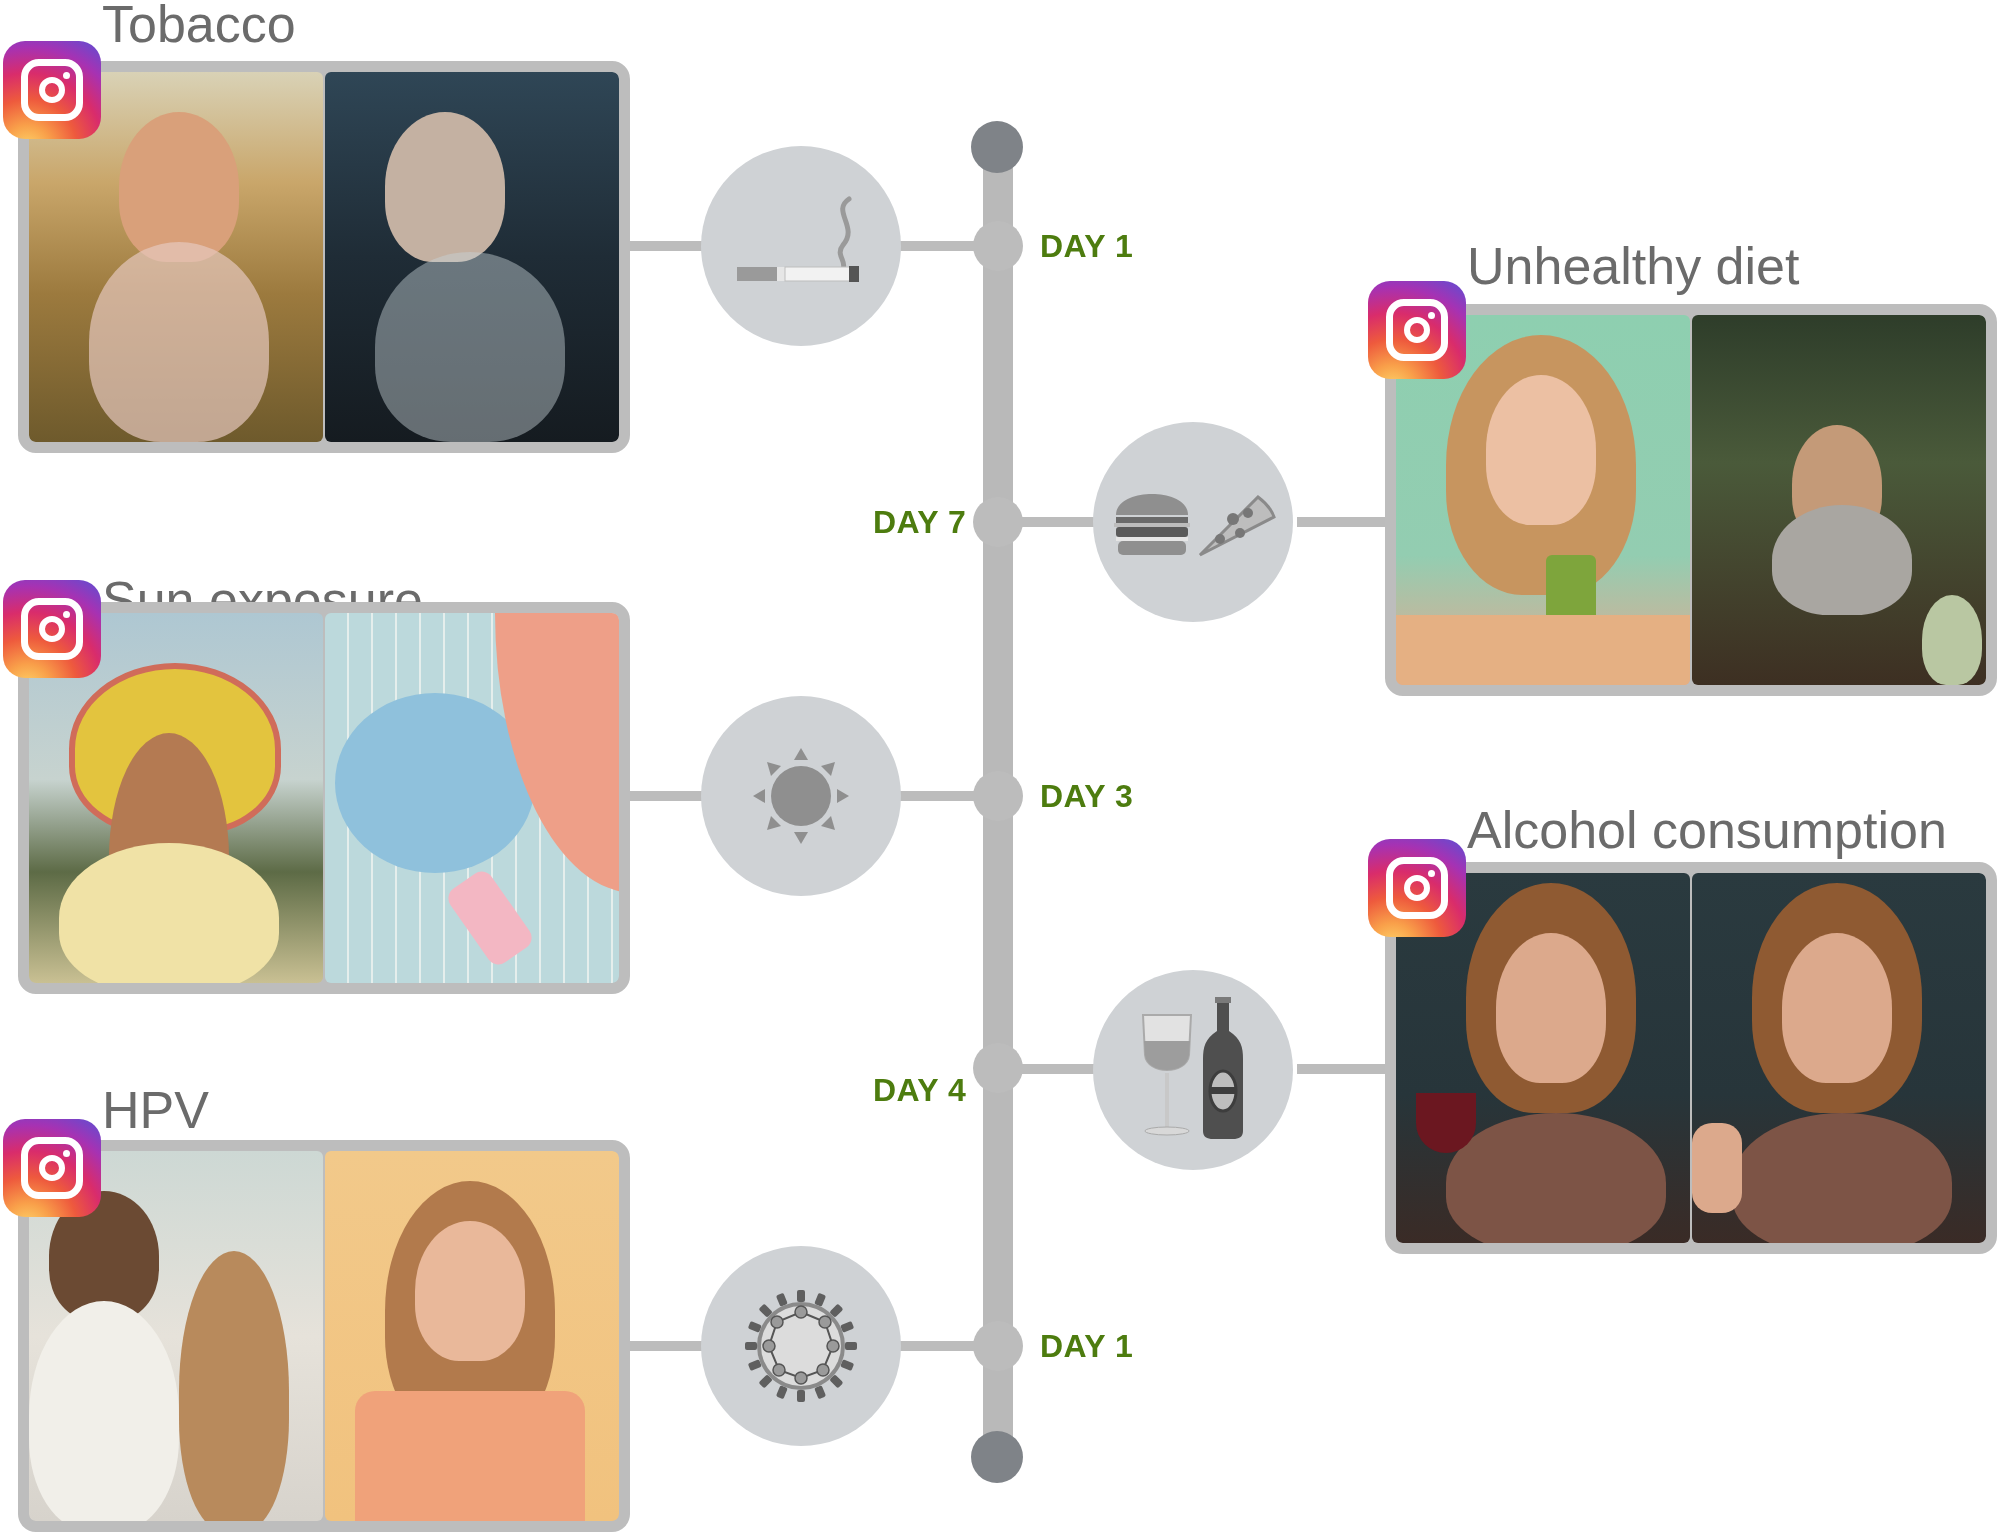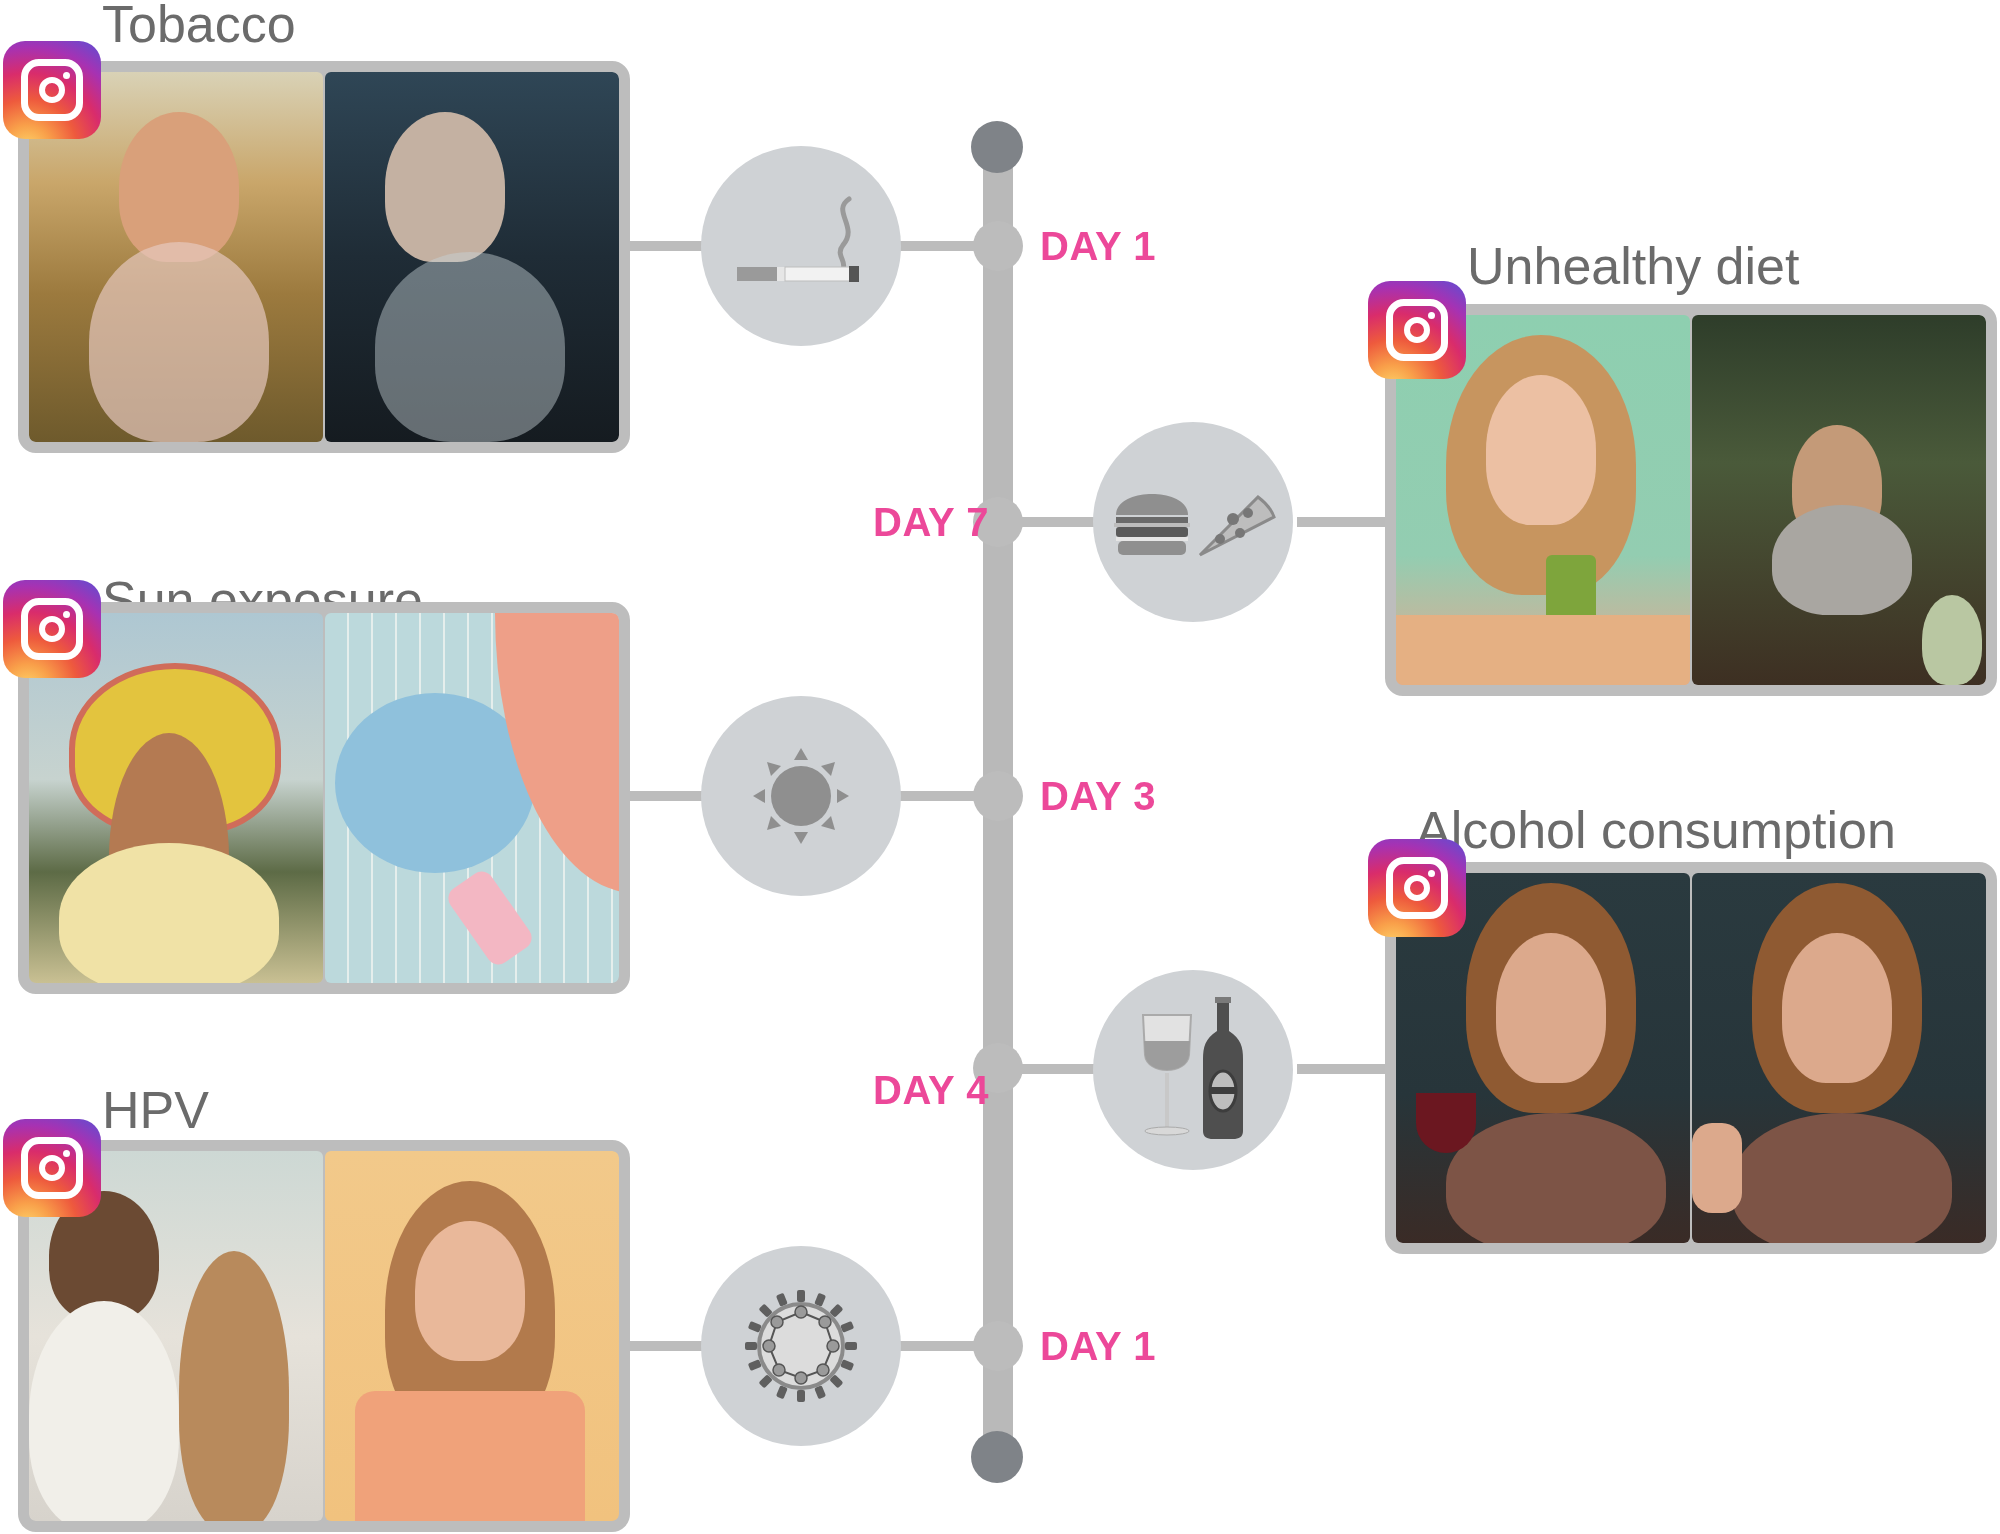--- a/index.html
+++ b/index.html
@@ -5,22 +5,22 @@
   html, body { margin:0; padding:0; background:#ffffff; }
   body { width:2000px; height:1534px; position:relative; overflow:hidden;
          font-family:"Liberation Sans", sans-serif; }
   
   .vline { position:absolute; left:983px; top:147px; width:30px; height:1310px; background:#b9b9b9; }
   .cap { position:absolute; width:52px; height:52px; border-radius:50%; background:#7f8388; }
   .node { position:absolute; width:50px; height:50px; border-radius:50%; background:#bcbcbc; }
   .conn { position:absolute; height:10px; background:#bcbcbc; }
   .icon-circle { position:absolute; width:200px; height:200px; border-radius:50%; background:#cfd2d5;
                  display:flex; align-items:center; justify-content:center; }
-  .day { position:absolute; font-family:"Liberation Sans", sans-serif; font-weight:bold; font-size:40px;
-         color:#ec4899; line-height:36px; letter-spacing:0.5px; }
+  .day { position:absolute; font-family:"Liberation Sans", sans-serif; font-weight:bold; font-size:32px;
+         color:#4d7c0f; line-height:36px; letter-spacing:0.5px; }
   
   .title { position:absolute; font-family:"Liberation Sans", sans-serif; font-size:52px; color:#6b6b6b;
            line-height:60px; white-space:nowrap; }
   .frame { position:absolute; width:612px; height:392px; box-sizing:border-box; border:11px solid #bdbdbd;
            border-radius:18px; background:#bdbdbd; display:flex; gap:2px; overflow:hidden; }
   .photo { flex:1; height:100%; border-radius:6px; position:relative; overflow:hidden; }
   .ig { position:absolute; width:98px; height:98px; border-radius:22px;
         background: radial-gradient(circle at 25% 110%, #fdd66a 0%, #f9a04a 18%, #ee5a3d 38%, #d92c6b 58%, #a632b3 78%, #5b4fd4 100%);
         display:flex; align-items:center; justify-content:center; }
   .ig .cam { width:62px; height:62px; box-sizing:border-box; border:7px solid #fff; border-radius:18px; position:relative; }
@@ -223,21 +223,21 @@
     <div class="figure" style="left:230px;top:280px;width:60px;height:90px;background:#b9c7a2;"></div>
   </div>
 </div>
 <div class="ig" style="left:1368px;top:281px;">
   <div class="cam">
       <div class="lens"></div>
       <div class="dot"></div>
     </div>
 </div>
 
-<div class="title" style="left:1416px;top:800px;">Alcohol consumption</div>
+<div class="title" style="left:1467px;top:800px;">Alcohol consumption</div>
 <div class="frame" style="left:1385px;top:862px;">
   <div class="photo" style="background:linear-gradient(180deg,#2a3a3f 0%,#27353a 60%,#3a2b26 100%);">
     <div class="figure" style="left:70px;top:10px;width:170px;height:230px;background:#8f5a32;"></div>
     <div class="figure" style="left:100px;top:60px;width:110px;height:150px;background:#dca98c;"></div>
     <div class="figure" style="left:50px;top:240px;width:220px;height:140px;background:#7d5446;"></div>
     <div class="figure" style="left:20px;top:220px;width:60px;height:60px;background:#6b1720;border-radius:0 0 30px 30px;"></div>
   </div>
   <div class="photo" style="background:linear-gradient(180deg,#2a3a3f 0%,#27353a 60%,#3a2b26 100%);">
     <div class="figure" style="left:60px;top:10px;width:170px;height:230px;background:#8f5a32;"></div>
     <div class="figure" style="left:90px;top:60px;width:110px;height:150px;background:#dca98c;"></div>

